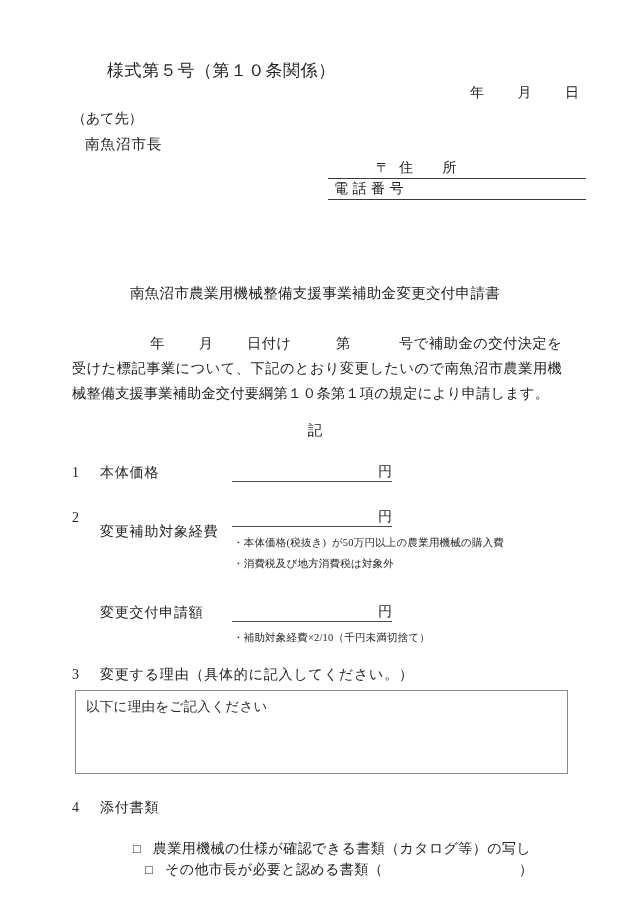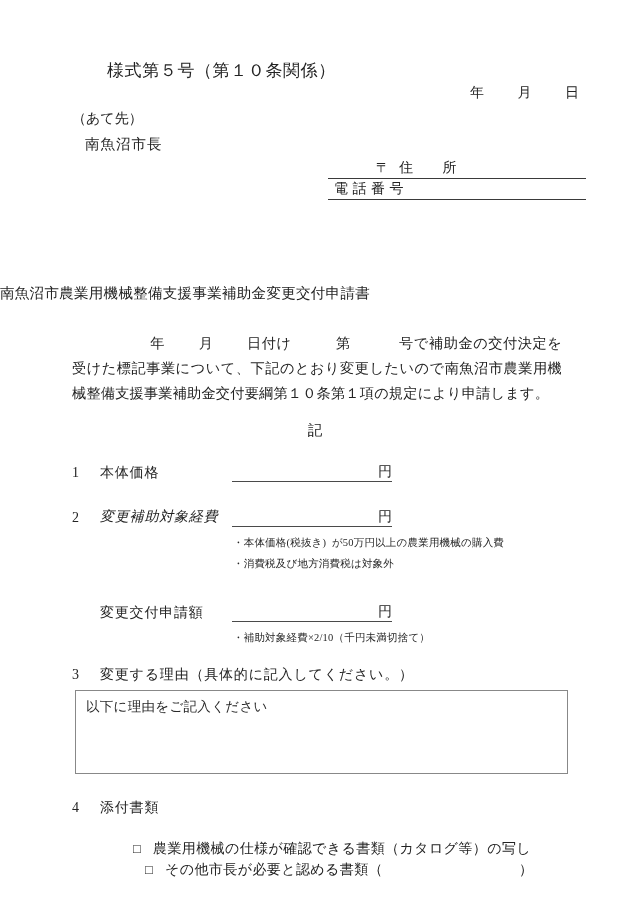--- a/index.html
+++ b/index.html
@@ -77,21 +77,21 @@
     font-size: 11.5px;
     letter-spacing: 0.5px;
     display: block;
     line-height: 1.35;
   }
 
   
   #doc-title {
     left: 0; top: 286px;
     width: 630px;
-    text-align: left;
+    text-align: center;
     font-size: 14.5px;
     letter-spacing: 0.3px;
   }
 
   
   #body-paragraph {
     left: 72px; top: 331px;
     width: 490px;
     font-size: 14.2px;
     line-height: 25px;
@@ -134,21 +134,21 @@
     color: #262626;
     white-space: pre;
   }
 
   #item1-num  { left: 72px;  top: 466px; }
   #item1-label{ left: 100px; top: 466px; }
   #line1      { left: 232px; top: 481px; width: 160px; }
   #yen1       { left: 378px; top: 465px; }
 
   #item2-num  { left: 72px;  top: 511px; }
-  #item2-label{ left: 100px; top: 510px; font-style: italic; }
+  #item2-label{ left: 100px; top: 525px; }
   #line2      { left: 232px; top: 526px; width: 160px; }
   #yen2       { left: 378px; top: 510px; }
   #note2a     { left: 233px; top: 538px; }
   #note2b     { left: 233px; top: 559px; }
 
   #item2b-label { left: 100px; top: 606px; }
   #line2b       { left: 232px; top: 621px; width: 160px; }
   #yen2b        { left: 378px; top: 605px; }
   #note2c       { left: 233px; top: 633px; }
 

